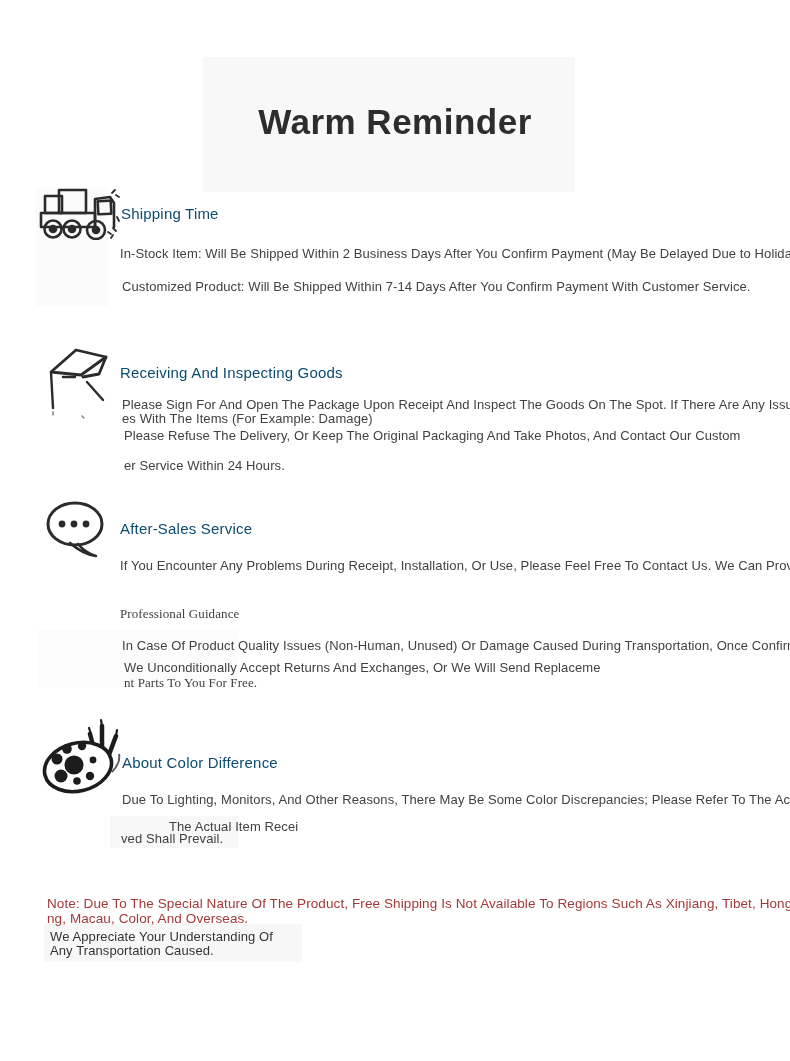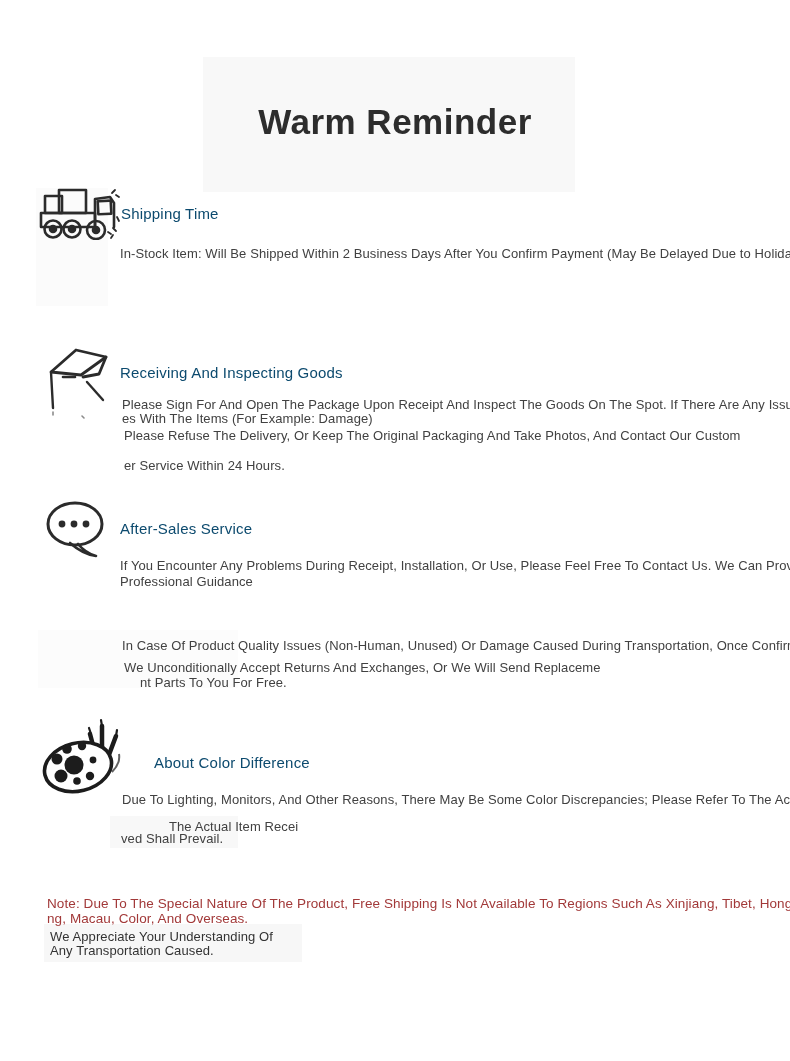--- a/index.html
+++ b/index.html
@@ -39,28 +39,28 @@
   #h-receiving{left:120px;top:364px;}
   #s2l0{left:122px;top:397px;}
   #s2l1{left:122px;top:411px;}
   #s2l2{left:124px;top:428px;}
   #s2l3{left:124px;top:442px;margin-top:16px;}
 
   
   #icon-bubble{left:44px;top:499px;}
   #h-aftersales{left:120px;top:520px;}
   #s3l0{left:120px;top:558px;}
-  #s3l1{left:120px;top:574px;}
+  #s3l1{left:120px;top:606px;font-family:Liberation Serif, serif;}
   #s3l2{left:122px;top:638px;}
   #s3l3{left:124px;top:660px;text-align:center;}
-  #s3l4{left:140px;top:675px;}
+  #s3l4{left:124px;top:675px;font-family:Liberation Serif, serif;}
 
   
   #icon-palette{left:40px;top:714px;}
-  #h-color{left:122px;top:754px;margin-left:32px;}
+  #h-color{left:122px;top:754px;}
   #s4l0{left:122px;top:792px;}
   #s4l1{left:121px;top:819px;margin-left:48px;}
   #s4l2{left:121px;top:831px;}
 
   
   #nr0{left:47px;top:896px;}
   #nr1{left:47px;top:911px;}
   #nd0{left:50px;top:929px;}
   #nd1{left:50px;top:943px;}
 </style>
@@ -89,20 +89,21 @@
       <circle cx="34" cy="43" r="8.5"></circle>
       <circle cx="34" cy="43" r="3" fill="#2b2b2b"></circle>
       <circle cx="58" cy="44" r="9"></circle>
       <circle cx="58" cy="44" r="3" fill="#2b2b2b"></circle>
       <path d="M74 7 l3 -3 M78 9 l3 2" stroke-width="1.8"></path>
       <path d="M70 46 l3 2 M75 42 l3 3 M79 31 l2 4 M73 52 l2 -3" stroke-width="1.8"></path>
     </svg>
   </span>
   <div class="heading" id="h-shipping">Shipping Time</div>
   <div class="line" id="s1l0">In-Stock Item: Will Be Shipped Within 2 Business Days After You Confirm Payment (May Be Delayed Due to Holidays)</div>
+  <div class="line" id="s1l1">Customized Product: Will Be Shipped Within 7-14 Days After You Confirm Payment With Customer Service.</div>
 
   <span class="icon" id="icon-box">
     <svg width="72" height="80" viewBox="0 0 72 80" fill="none" stroke="#2b2b2b" stroke-width="2.8" stroke-linecap="round" stroke-linejoin="round">
       <path d="M9 30 L34 8 L64 15 L39 33 Z"></path>
       <path d="M64 15 L57 32 L41 35"></path>
       <path d="M9 30 L11 66" stroke-width="2.4"></path>
       <path d="M45 40 L61 58" stroke-width="2.4"></path>
       <path d="M21 35 L33 35" stroke-width="2.6"></path>
       <path d="M11 70 l0 3 M40 74 l2 2" stroke-width="1.6" opacity=".55"></path>
     </svg>

